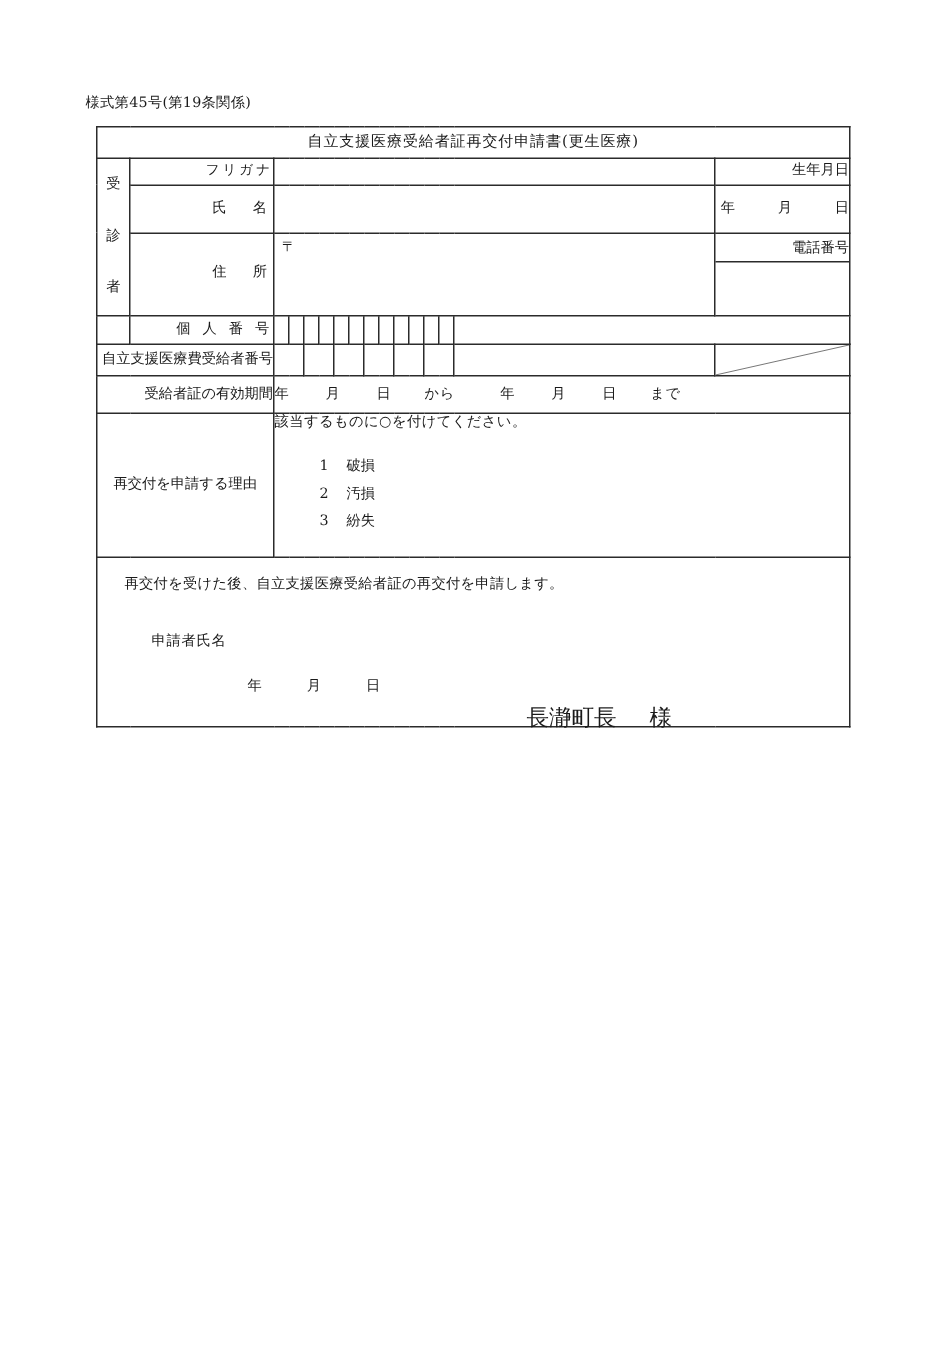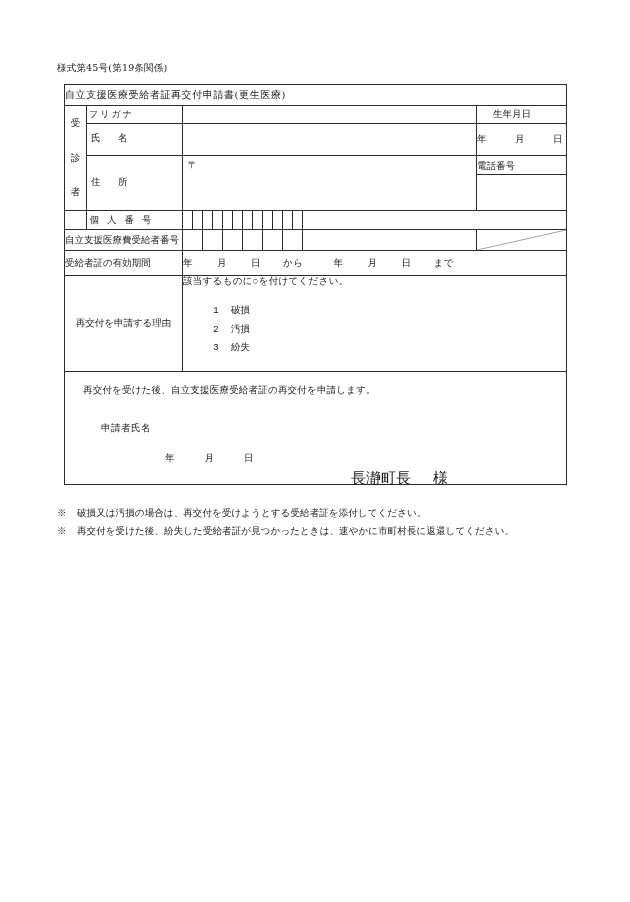--- a/index.html
+++ b/index.html
@@ -50,28 +50,28 @@
   .main-table td {
     border: 0.7px solid #2b2b2b;
     padding: 0;
     vertical-align: middle;
     line-height: 1.35;
   }
 
   
   .title-cell {
     height: 20px;
-    text-align: left;
+    text-align: center;
     font-size: 10px;
     letter-spacing: 0.6px;
   }
 
   
   .lbl {
-    text-align: left;
+    text-align: right;
     font-size: 9.5px;
     white-space: nowrap;
   }
   .lbl-wide {
     letter-spacing: 4px;
     text-indent: 4px;
   }
   .lbl-w2 {
     letter-spacing: 2.5px;
     text-indent: 2.5px;
@@ -140,21 +140,20 @@
 
   
   .reason-label-cell {
     text-align: center;
     font-size: 9.5px;
     white-space: nowrap;
   }
   .reason-body {
     padding: 10px 0 12px 16px;
     font-size: 9.5px;
-    font-family: Liberation Mono, monospace;
   }
   .reason-body .intro {
     margin: 0 0 8px 0;
     letter-spacing: 0.3px;
   }
   .reason-body ol {
     list-style: none;
     margin: 16px;
     padding: 0;
   }
@@ -265,21 +264,21 @@
           <span>診</span>
           <span>者</span>
         </div>
       </td>
       <td class="lbl lbl-kana" style="height:14px;">フリガナ</td>
       <td class="val" colspan="13"></td>
       <td class="lbl" style="height:14px;padding-left:16px;">生年月日</td>
     </tr>
 
     <tr>
-      <td class="lbl lbl-wide" style="height:26px;font-family:Liberation Mono, monospace;">氏　名</td>
+      <td class="lbl lbl-wide" style="height:26px;">氏　名</td>
       <td class="val" colspan="13"></td>
       <td class="lbl" style="height:26px;">年　　　月　　　日</td>
     </tr>
 
     <tr>
       <td class="lbl lbl-wide" style="height:46px;">住　所</td>
       <td class="val addr-cell" colspan="13">
         <span class="postal-mark">〒</span>
       </td>
       <td style="padding:0;">
@@ -363,22 +362,14 @@
           <span>年</span><span class="g"></span><span>月</span><span class="g"></span><span>日</span>
         </div>
         <div class="decl-addressee">
           <span>長瀞町長</span><span class="g"></span><span>様</span>
         </div>
       </td>
     </tr>
   </tbody>
     </table>
 
-  <div class="notes">
-    <div class="note">
-      <span class="mark">※</span><span>破損又は汚損の場合は、再交付を受けようとする受給者証を添付してください。</span>
-    </div>
-    <div class="note">
-      <span class="mark">※</span><span>再交付を受けた後、紛失した受給者証が見つかったときは、速やかに市町村長に返還してください。</span>
-    </div>
-  </div>
 
 </div>
 
 </body></html>

